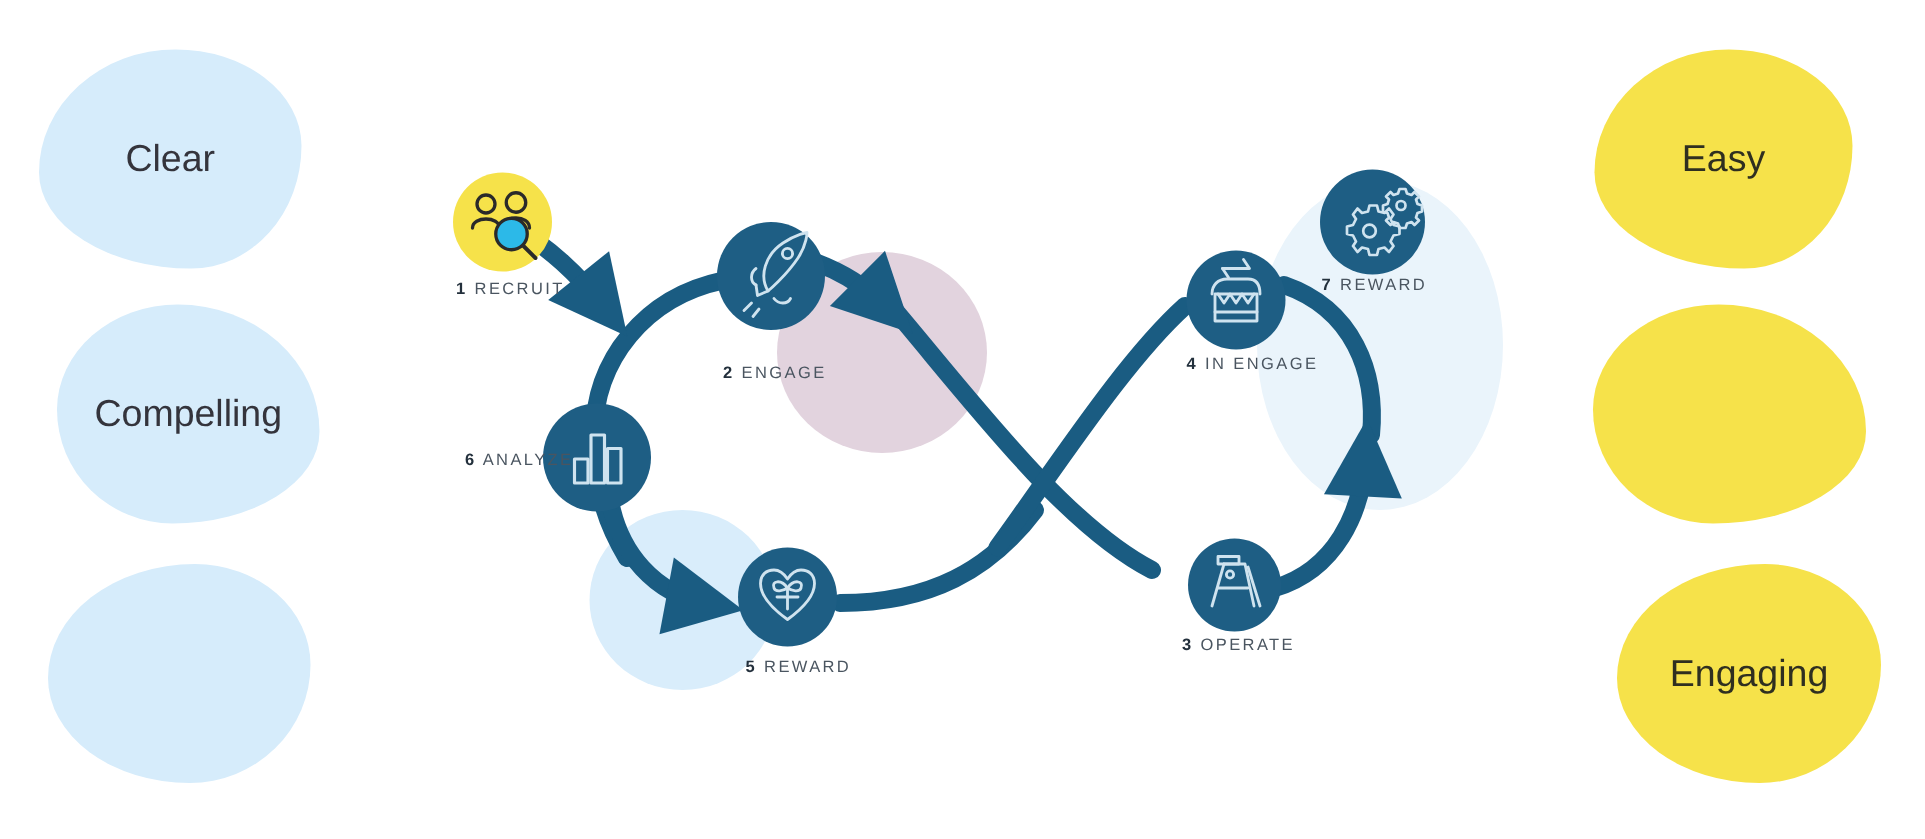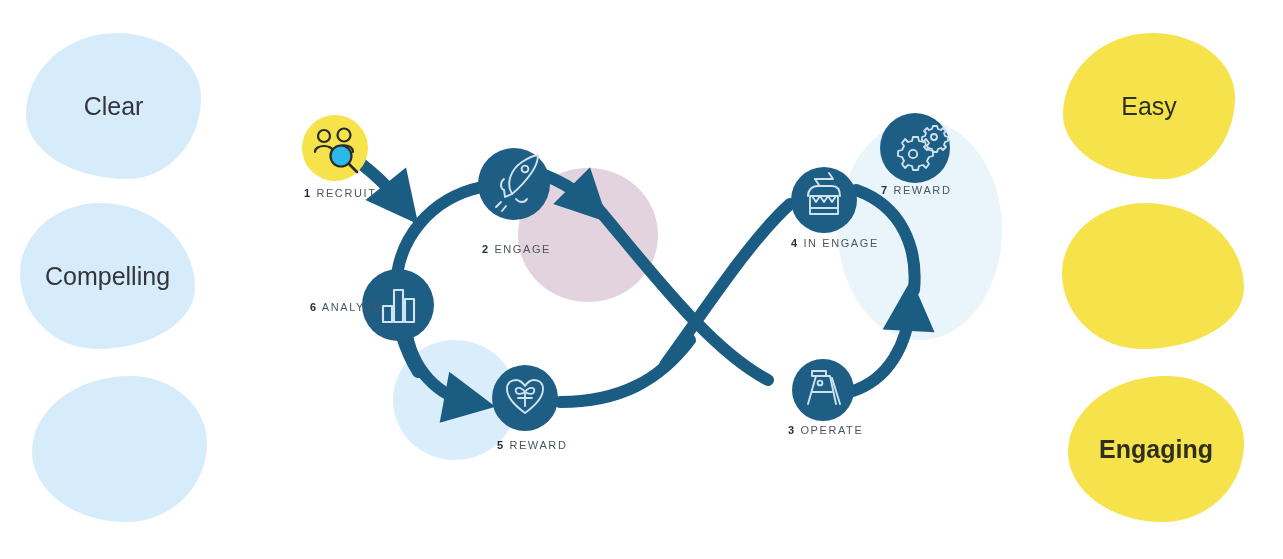--- a/index.html
+++ b/index.html
@@ -57,26 +57,26 @@
     position: relative;
     z-index: 2;
     font-size: 25px;
     color: #34343c;
     font-family: "Liberation Sans", sans-serif;
     white-space: nowrap;
   }
   .blob-col.right .blob-label { color: #2f2f20; }
 
   .blob.b1 { left: 8px;  top: 33px;  }
-  .blob.b2 { left: 2px;  top: 203px; }
+  .blob.b2 { left: 20px;  top: 203px; }
   .blob.b3 { left: 14px; top: 376px; }
 
   .blob-col.right .blob.b1 { left: 1px; top: 33px;  width: 172px; }
   .blob-col.right .blob.b2 { left: 0px;  top: 203px; width: 182px; }
-  .blob-col.right .blob.b3 { left: 6px;  top: 376px; width: 176px; font-weight: bold; }
+  .blob-col.right .blob.b3 { left: 16px;  top: 376px; width: 176px; }
 
   
   #loop-svg {
     position: absolute;
     left: 260px;
     top: 80px;
     width: 760px;
     height: 400px;
   }
 

